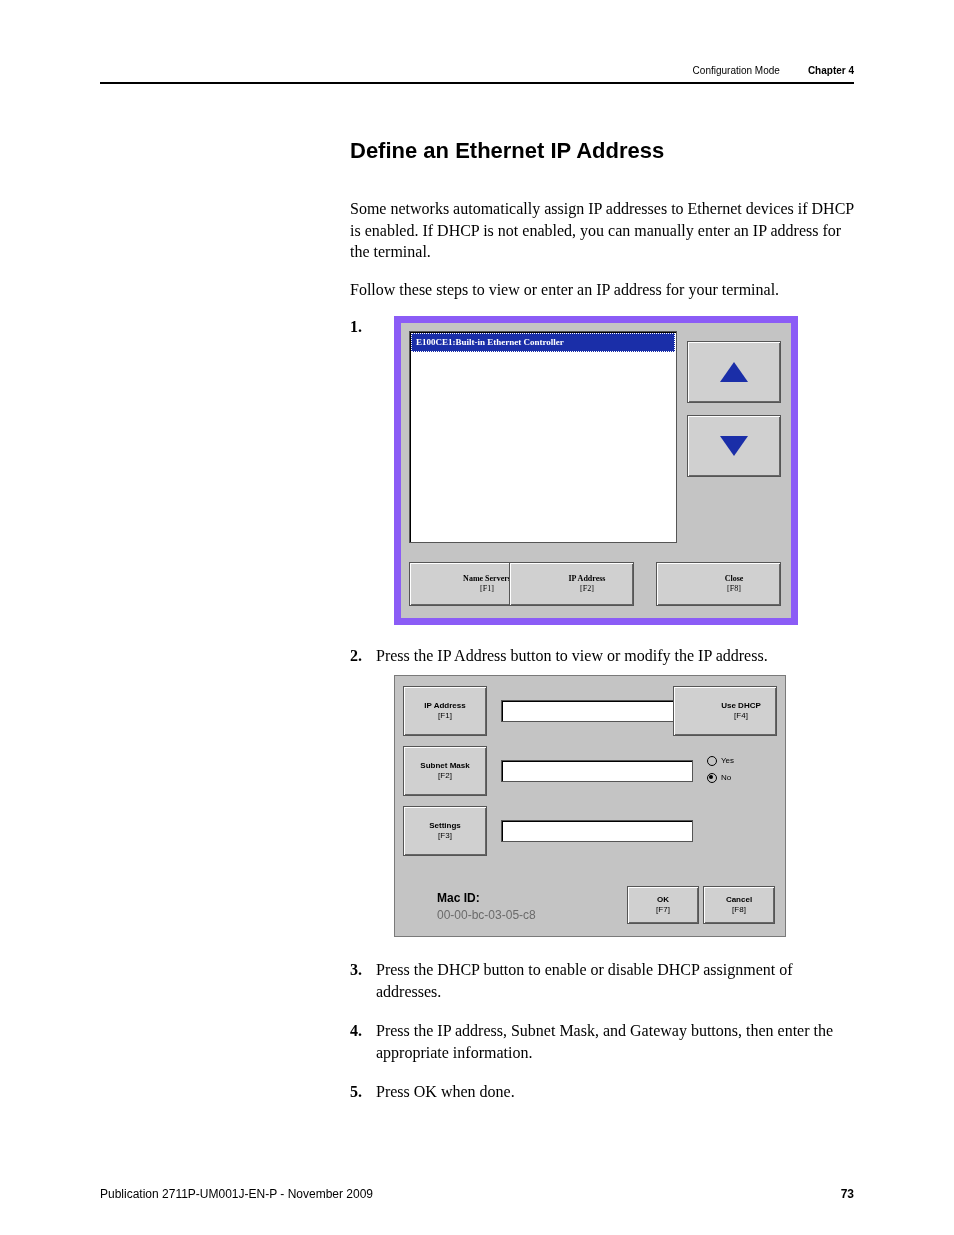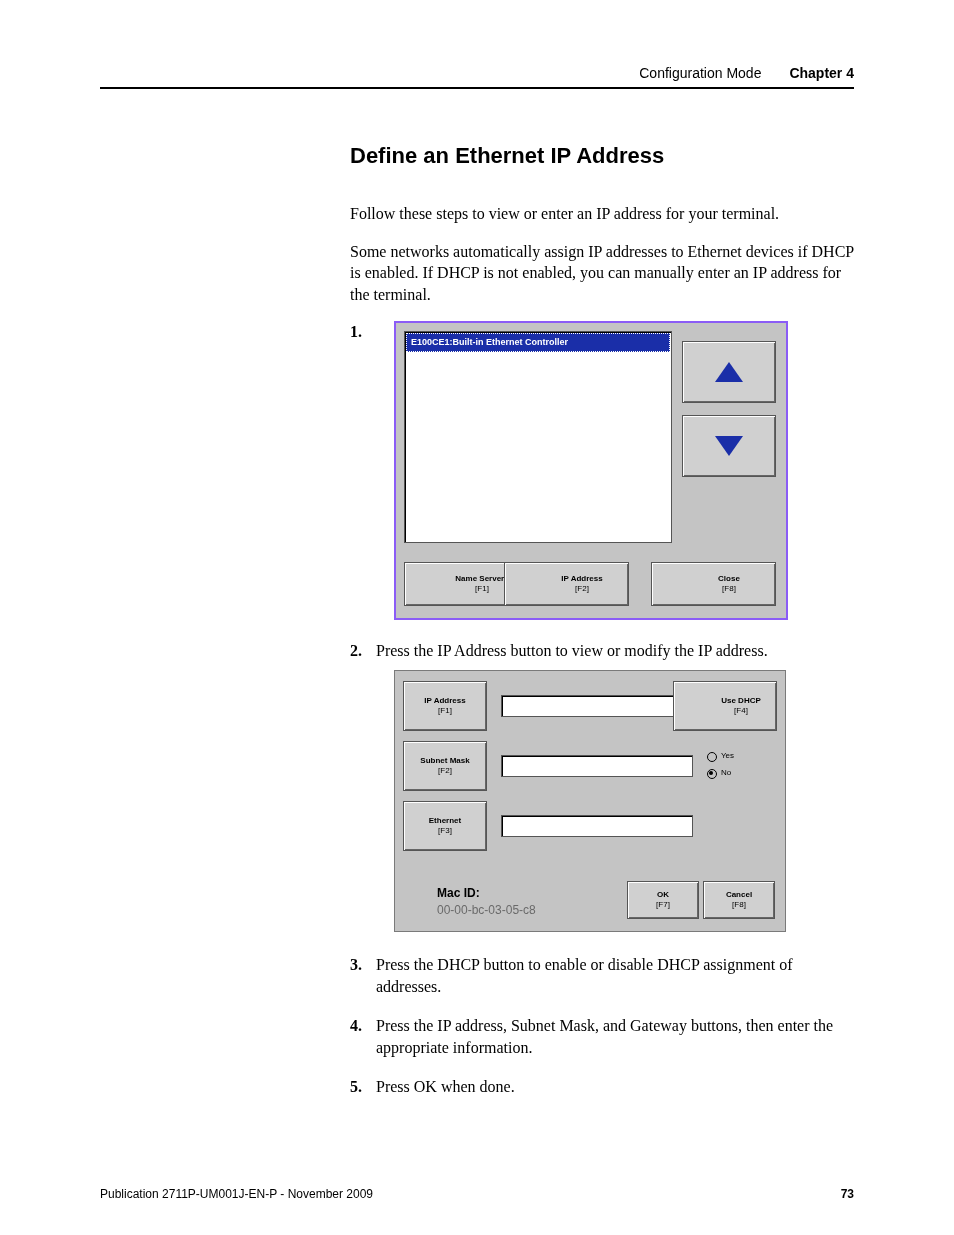--- a/index.html
+++ b/index.html
@@ -15,21 +15,21 @@
   .page {
     position: absolute;
     left: 100px;
     right: 100px;
     top: 65px;
   }
   .header-line {
     display: flex;
     justify-content: flex-end;
     font-family: Arial, Helvetica, sans-serif;
-    font-size: 14px;
+    font-size: 10px;
     border-bottom: 2px solid #000;
     padding-bottom: 6px;
   }
   .header-line .sep { margin: 0 14px; }
   .header-line .chap { font-weight: 700; }
   .content {
     margin-left: 250px;
     margin-top: 54px;
   }
   h2.section {
@@ -61,22 +61,22 @@
     font-weight: 700;
     font-family: Georgia, serif;
   }
   
   .fig1 {
     width: 390px;
     height: 295px;
     background: #c4c4c4;
     margin: 6px 0 20px 18px;
     position: relative;
-    border: 2px solid #8b5cf6;
-    font-family: Liberation Sans, sans-serif;
+    border: 7px solid #8b5cf6;
+    font-family: Liberation Serif, serif;
   }
   .fig1 .listbox {
     position: absolute;
     left: 8px; top: 8px;
     width: 266px; height: 210px;
     background: #fff;
     border: 1px solid #555;
     box-shadow: inset 1px 1px 0 #000;
   }
   .fig1 .listbox .sel {
@@ -152,21 +152,21 @@
     box-shadow: inset 1px 1px 0 #fff, inset -1px -1px 0 #666;
     font-size:8px; display:flex;flex-direction:column;align-items:center;justify-content:center;line-height:1.3;padding-left:32px;
   }
   .fig2 .rbtn .l1{font-weight:700;}
   .fig2 .radios{
     position:absolute; right:0; width:70px; height:48px;
     font-size:8px;
     display:flex;flex-direction:column;align-items:flex-start;justify-content:center;gap:6px;
     padding-left:10px;
   }
-  .fig2 .radios .opt{display:flex;align-items:flex-end;gap:4px;}
+  .fig2 .radios .opt{display:flex;align-items:flex-start;gap:4px;}
   .fig2 .radios .circ{width:8px;height:8px;border:1px solid #000;border-radius:50%;display:inline-block;position:relative;}
   .fig2 .radios .circ.on::after{content:"";position:absolute;left:1px;top:1px;width:4px;height:4px;background:#000;border-radius:50%;}
   .fig2 .mac {
     position:absolute; left:10px; bottom:12px; font-size:12px; line-height:1.4;margin-left:32px;
   }
   .fig2 .mac .id{color:#6a6a6a;}
   .fig2 .bbtn {
     position:absolute; bottom:12px; width:70px; height:36px;
     background:#d0d0d0; border:1px solid #555;
     box-shadow: inset 1px 1px 0 #fff, inset -1px -1px 0 #666;
@@ -191,22 +191,22 @@
 <div class="page">
   <div class="header-line">
     <span>Configuration Mode</span>
     <span class="sep"></span>
     <span class="chap">Chapter 4</span>
   </div>
 
   <div class="content">
     <h2 class="section">Define an Ethernet IP Address</h2>
 
+    <p class="body">Some networks automatically assign IP addresses to Ethernet devices if DHCP is enabled. If DHCP is not enabled, you can manually enter an IP address for the terminal.</p>
     <p class="body">Follow these steps to view or enter an IP address for your terminal.</p>
-    <p class="body">Some networks automatically assign IP addresses to Ethernet devices if DHCP is enabled. If DHCP is not enabled, you can manually enter an IP address for the terminal.</p>
 
     <ol class="steps">
       <li>
         <span class="num">1.</span>
 
         
         <div class="fig1">
           <div class="listbox">
             <div class="sel">E100CE1:Built-in Ethernet Controller</div>
           </div>
@@ -260,21 +260,21 @@
                 <span>Yes</span>
               </div>
               <div class="opt">
                 <span class="circ on"></span>
                 <span>No</span>
               </div>
             </div>
           </div>
           <div class="row row3">
             <div class="lbtn">
-              <span class="l1">Ethernet</span>
+              <span class="l1">Settings</span>
               <span>[F3]</span>
             </div>
             <div class="field"></div>
           </div>
           <div class="mac">
             <div style="font-weight:700;">Mac ID:</div>
             <div class="id">00-00-bc-03-05-c8</div>
           </div>
           <div class="bbtn ok">
             <span class="l1">OK</span>

